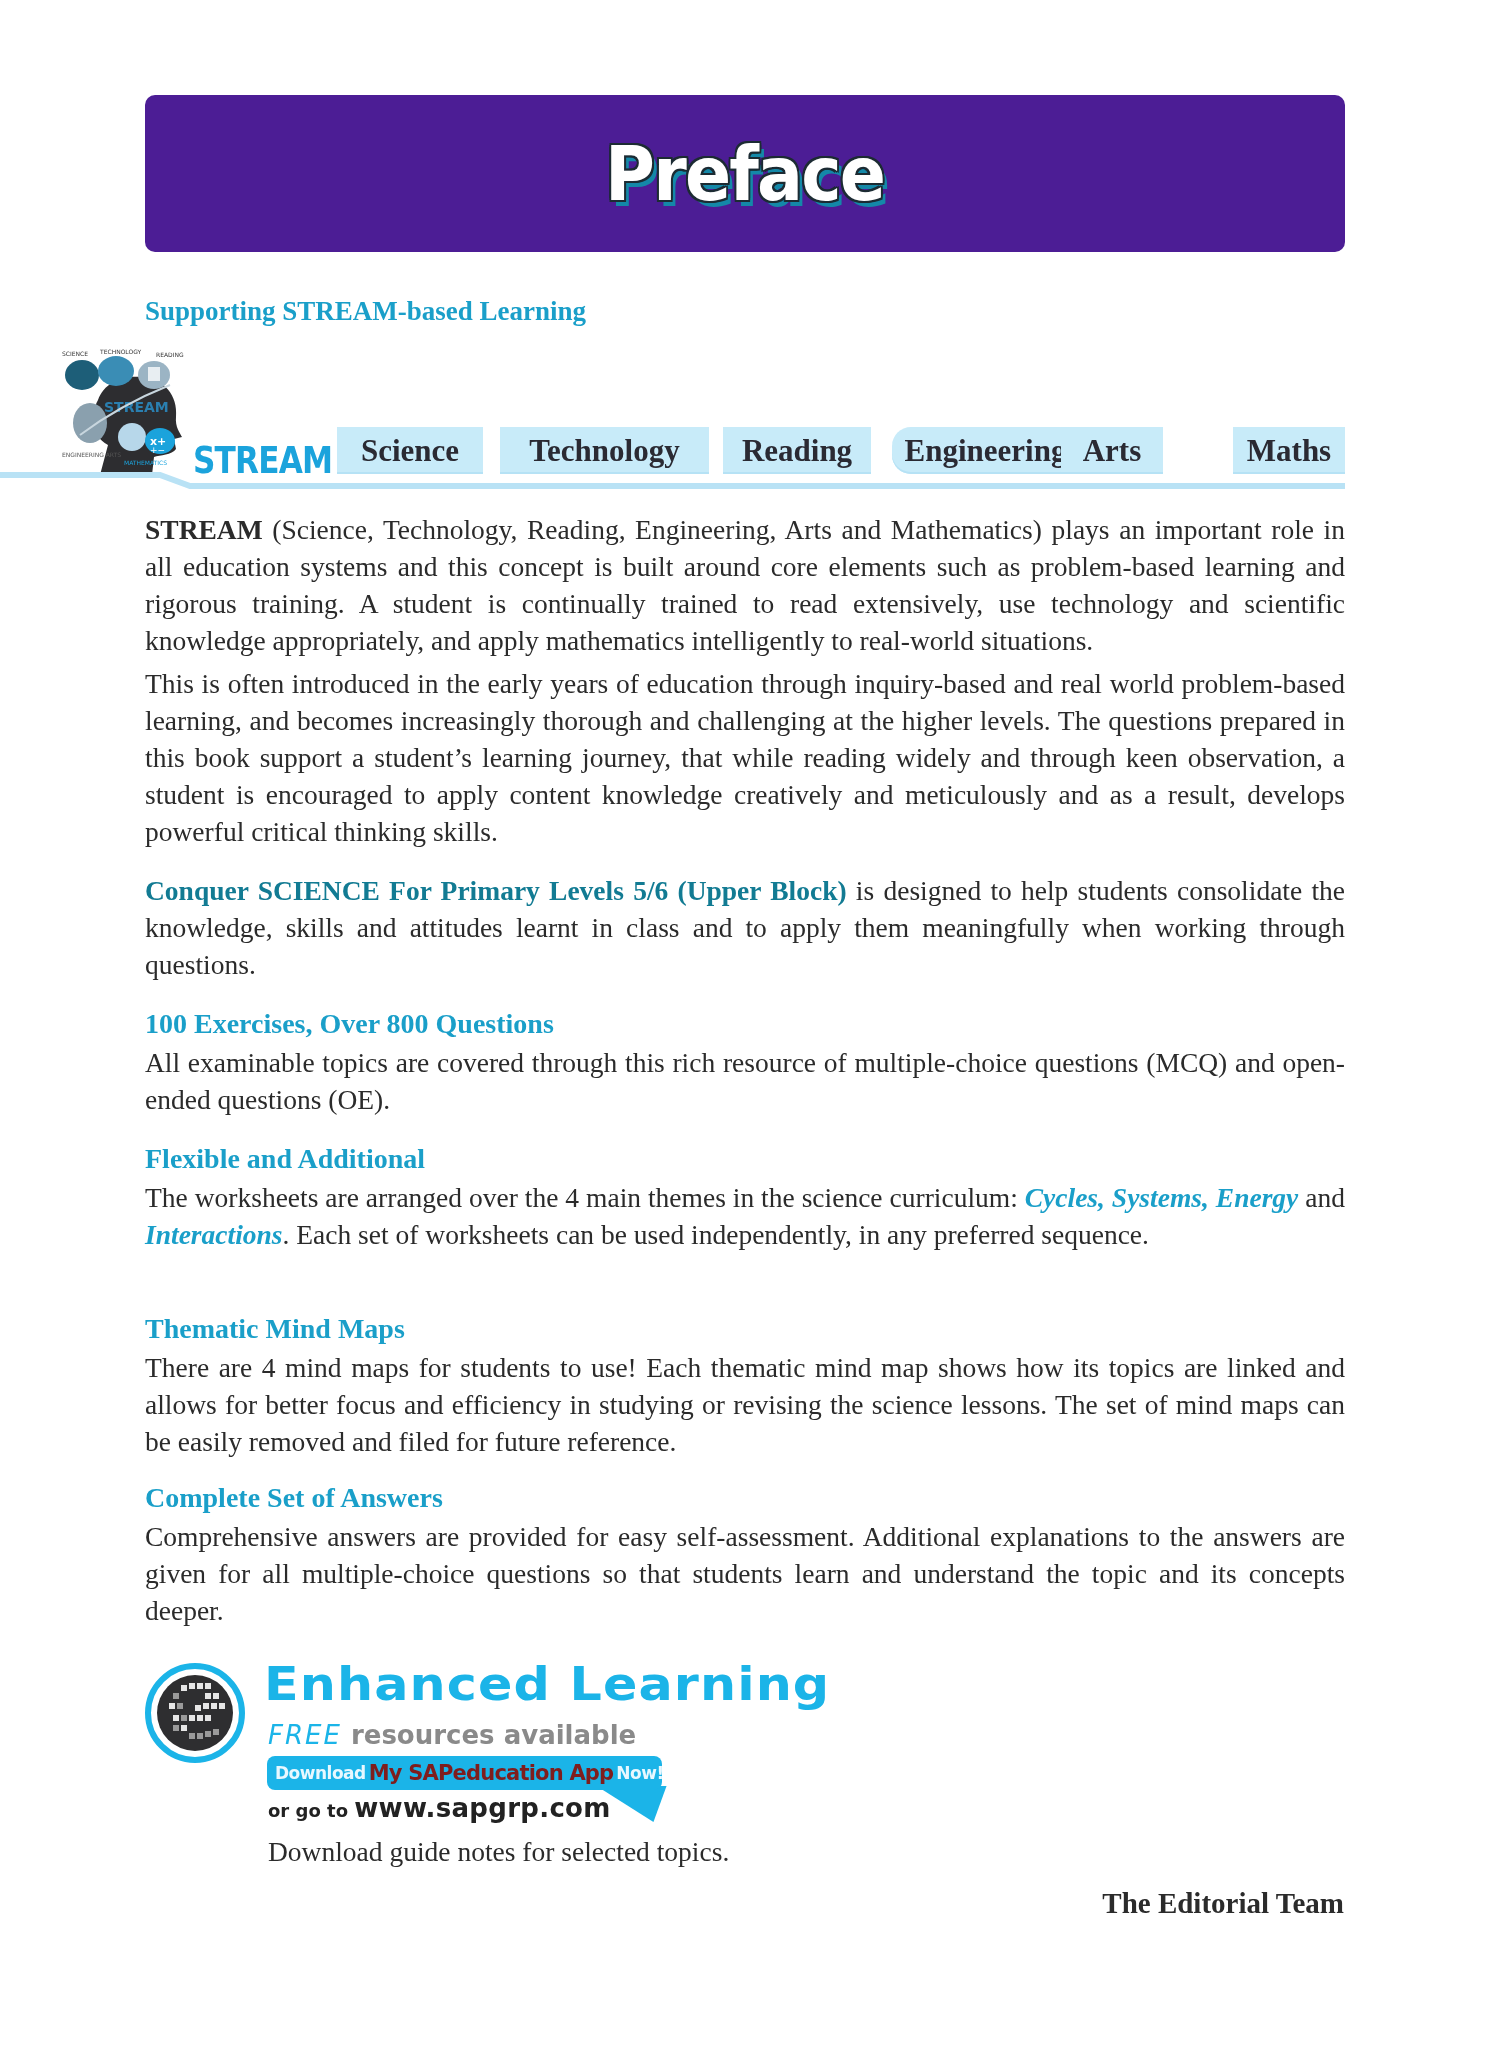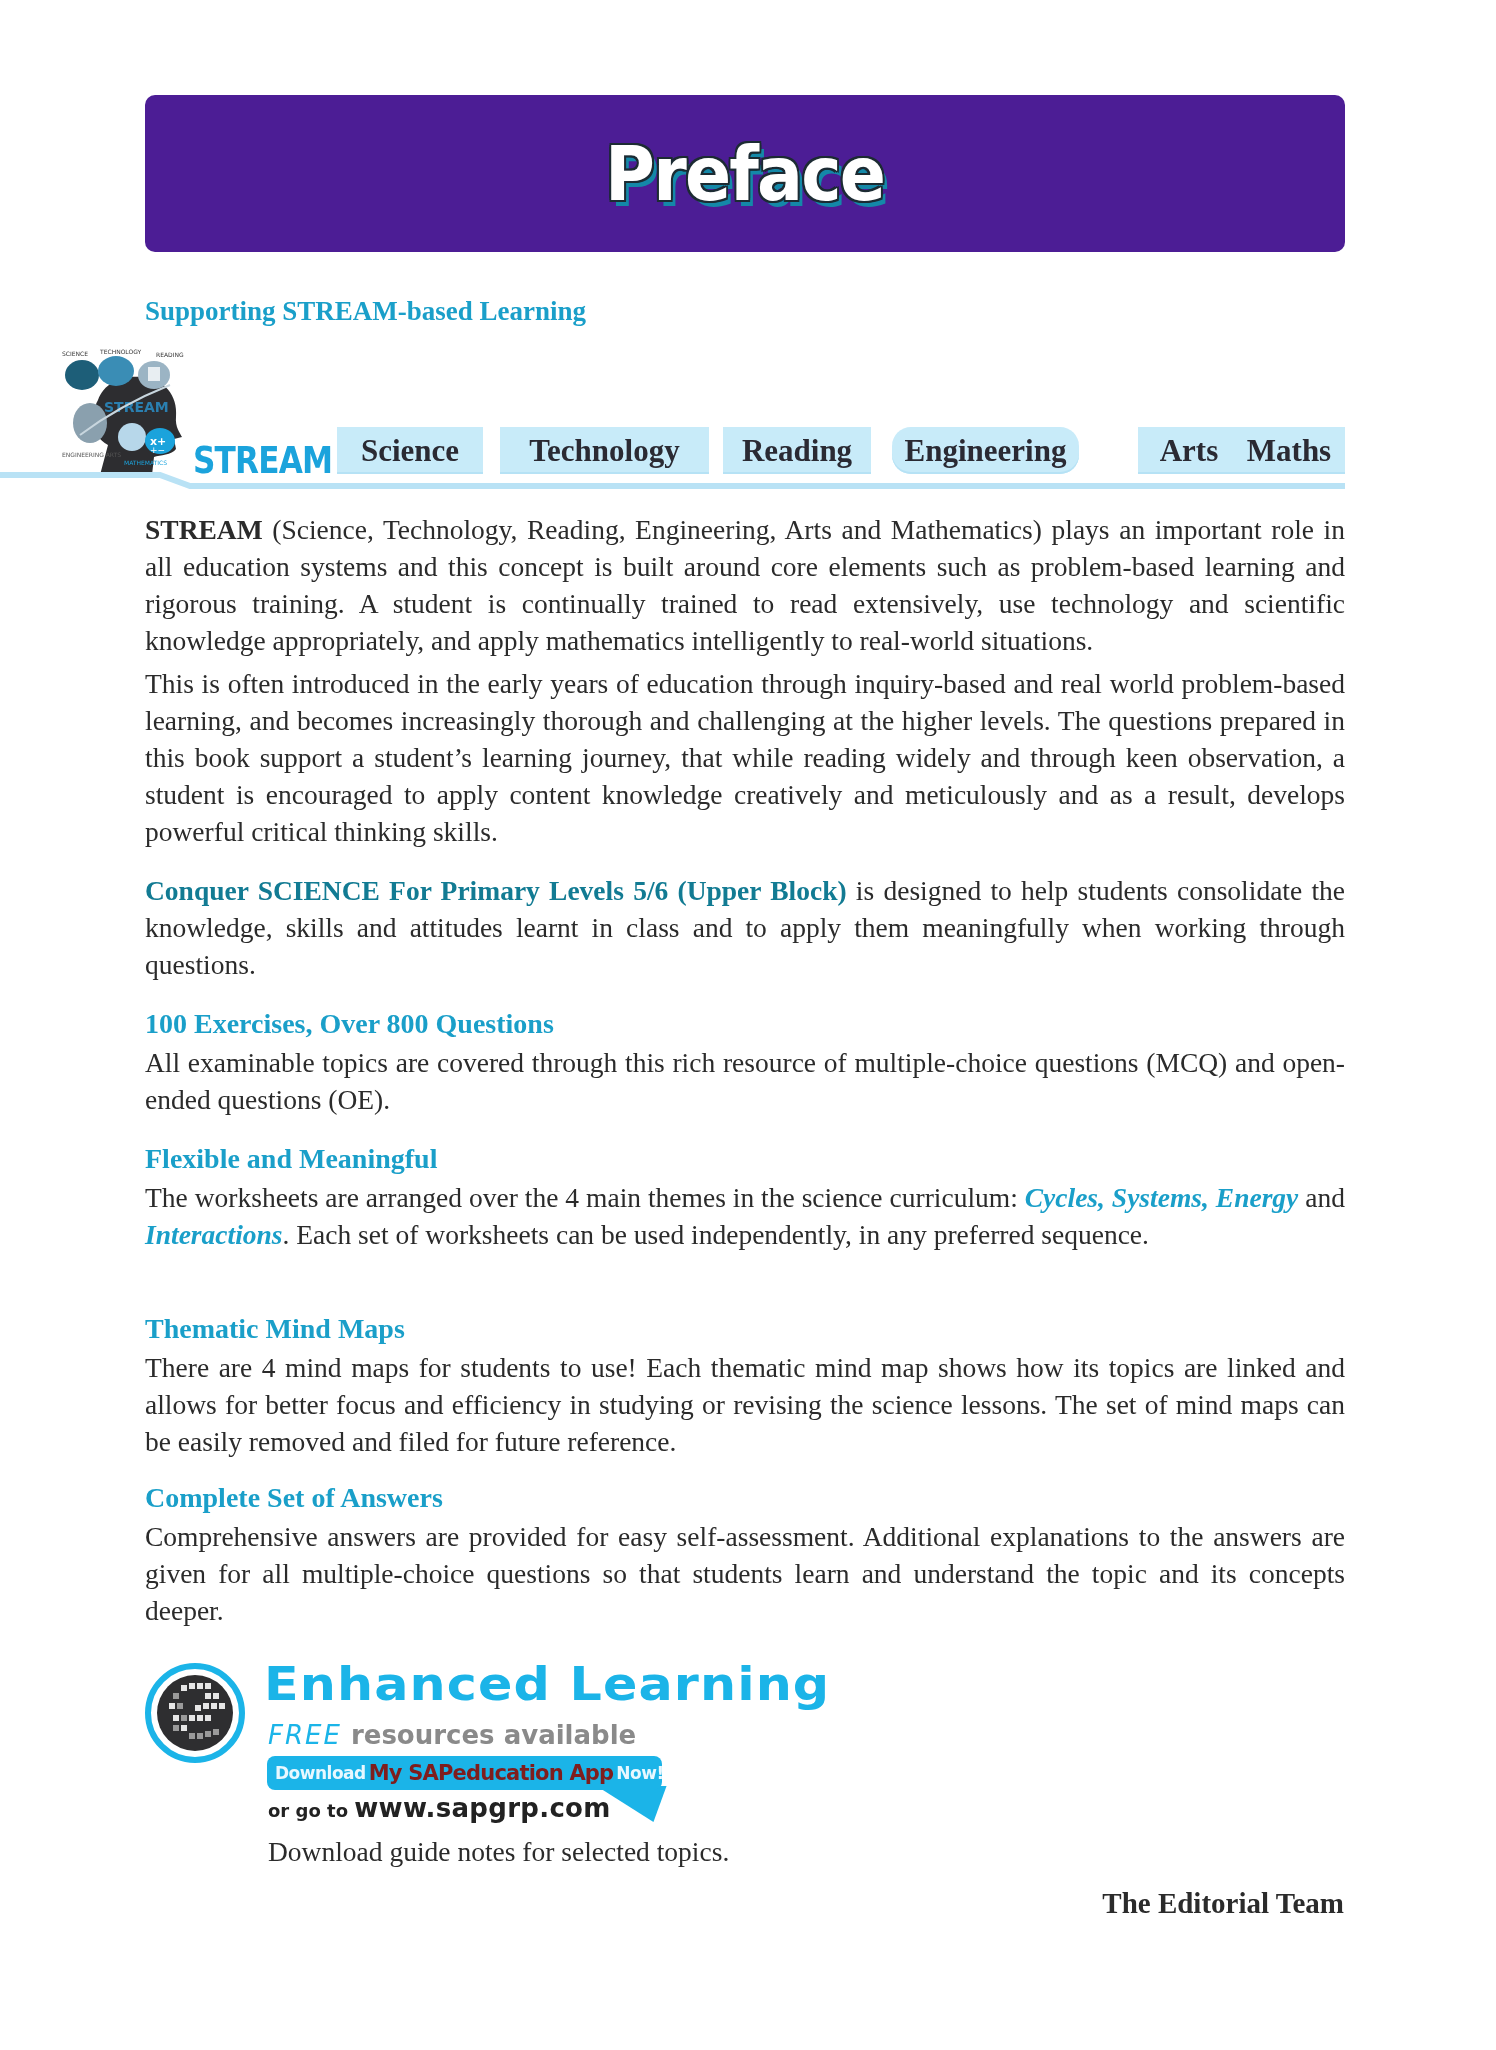--- a/index.html
+++ b/index.html
@@ -103,38 +103,38 @@
     </div>
   <div class="tab" style="left:500px;width:209px;">
       <span>Technology</span>
     </div>
   <div class="tab" style="left:723px;width:148px;">
       <span>Reading</span>
     </div>
   <div class="tab" style="left:892px;width:187px;border-radius:19px;">
       <span>Engineering</span>
     </div>
-  <div class="tab" style="left:1138px;width:102px;">
+  <div class="tab" style="left:1061px;width:102px;">
       <span>Arts</span>
     </div>
   <div class="tab" style="left:1233px;width:112px;text-align:right;">
       <span>Maths</span>
     </div>
 </div>
 
 <p class="para" style="top:511px;"><b class="lead">STREAM</b><span> (Science, Technology, Reading, Engineering, Arts and Mathematics) plays an important role in all education systems and this concept is built around core elements such as problem-based learning and rigorous training. A student is continually trained to read extensively, use technology and scientific knowledge appropriately, and apply mathematics intelligently to real-world situations.</span></p>
 
 <p class="para" style="top:665px;">This is often introduced in the early years of education through inquiry-based and real world problem-based learning, and becomes increasingly thorough and challenging at the higher levels. The questions prepared in this book support a student’s learning journey, that while reading widely and through keen observation, a student is encouraged to apply content knowledge creatively and meticulously and as a result, develops powerful critical thinking skills.</p>
 
 <p class="para" style="top:872px;"><span class="title-link">Conquer SCIENCE For Primary Levels 5/6 (Upper Block)</span><span> is designed to help students consolidate the knowledge, skills and attitudes learnt in class and to apply them meaningfully when working through questions.</span></p>
 
 <div class="sub-head" style="top:1008px;">100 Exercises, Over 800 Questions</div>
 <p class="para" style="top:1044px;">All examinable topics are covered through this rich resource of multiple-choice questions (MCQ) and open-ended questions (OE).</p>
 
-<div class="sub-head" style="top:1143px;">Flexible and Meaningful</div>
+<div class="sub-head" style="top:1143px;">Flexible and Additional</div>
 <p class="para" style="top:1179px;"><span>The worksheets are arranged over the 4 main themes in the science curriculum: </span><span class="theme">Cycles, Systems, Energy</span><span> and </span><span class="theme">Interactions</span><span>. Each set of worksheets can be used independently, in any preferred sequence.</span></p>
 
 <div class="sub-head" style="top:1313px;">Thematic Mind Maps</div>
 <p class="para" style="top:1349px;">There are 4 mind maps for students to use! Each thematic mind map shows how its topics are linked and allows for better focus and efficiency in studying or revising the science lessons. The set of mind maps can be easily removed and filed for future reference.</p>
 
 <div class="sub-head" style="top:1482px;">Complete Set of Answers</div>
 <p class="para" style="top:1518px;">Comprehensive answers are provided for easy self-assessment. Additional explanations to the answers are given for all multiple-choice questions so that students learn and understand the topic and its concepts deeper.</p>
 
 <svg class="el-logo" viewBox="0 0 100 100">
   <circle cx="50" cy="50" r="47" fill="#ffffff" stroke="#1bb4e8" stroke-width="6"></circle>

